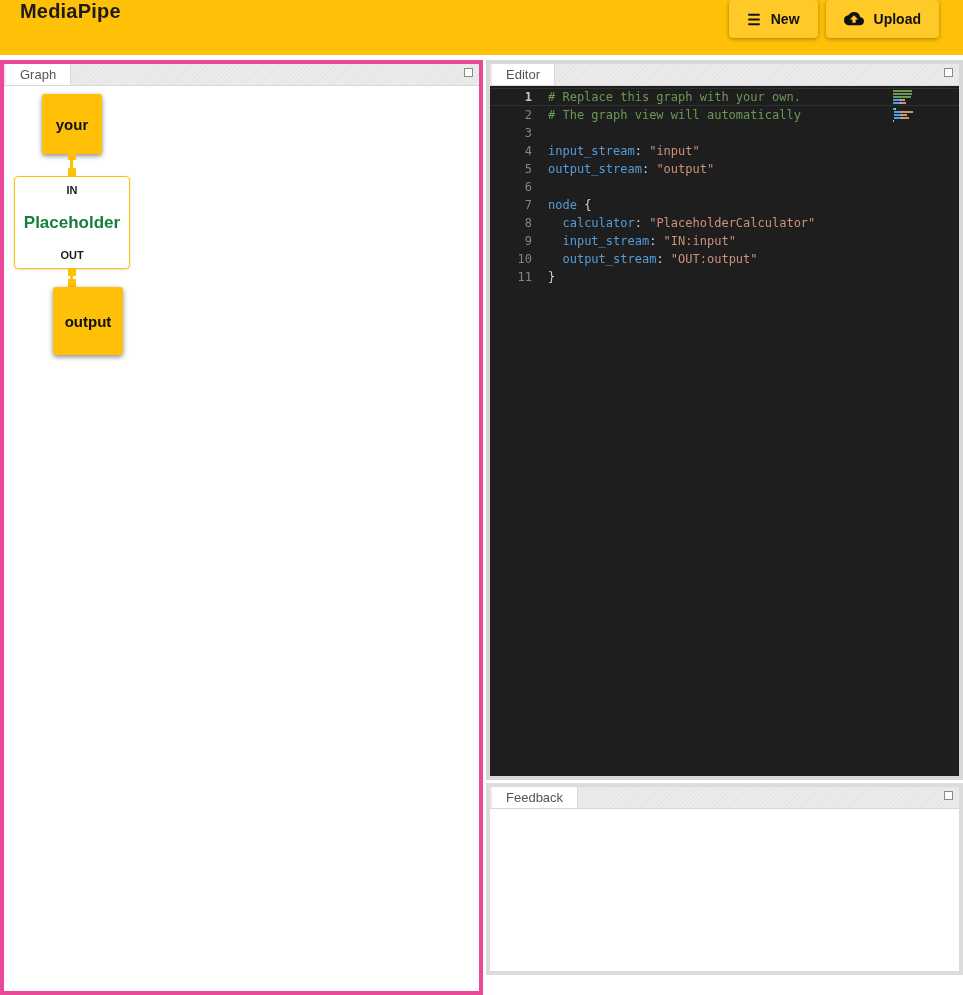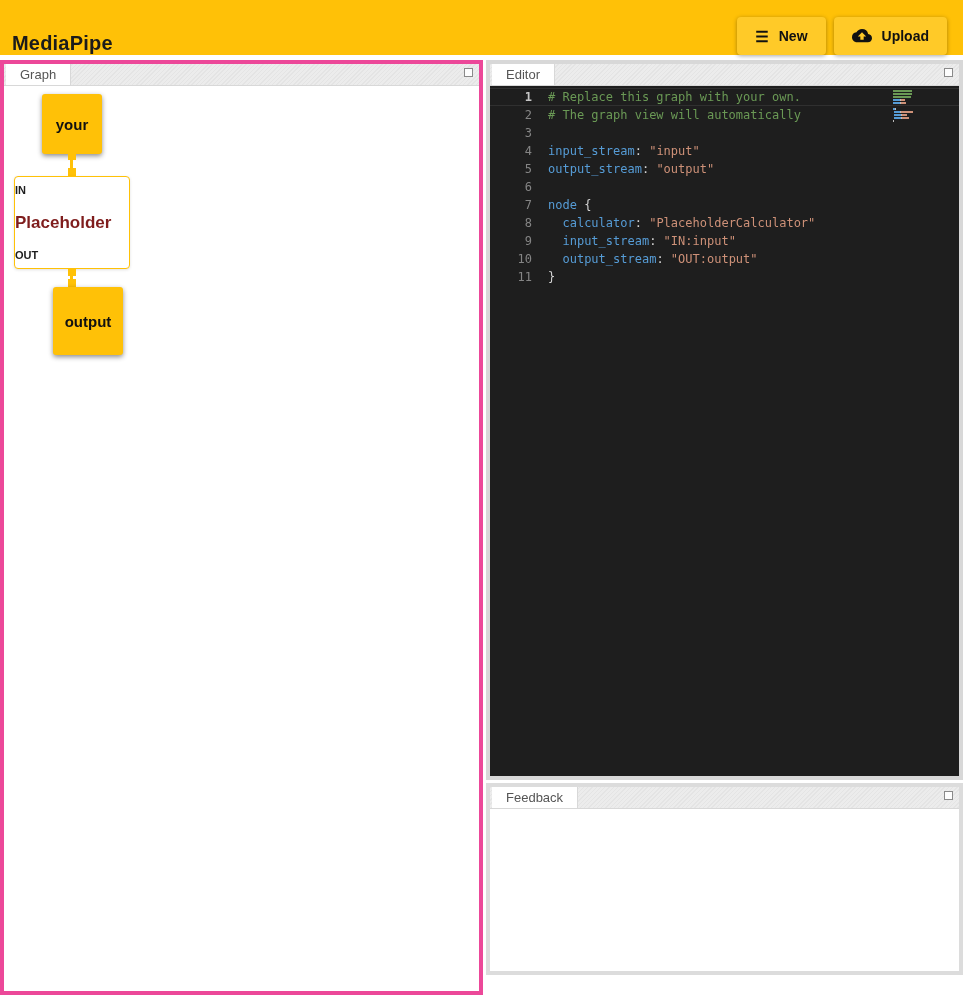--- a/index.html
+++ b/index.html
@@ -1,21 +1,21 @@
 <!DOCTYPE html>
 <html style="--header-bg: #FFC107; --button-bg: #FFCA28; --node-fill: #FFC107; --editor-bg: #1E1E1E; --comment: #6A9955; --key: #569CD6; --string: #CE9178;"><head>
 <meta charset="utf-8">
 <style>
   * { margin:0; padding:0; box-sizing:border-box; }
   html,body { width:963px; height:995px; background:#fff; overflow:hidden;
               font-family:"Liberation Sans", sans-serif; }
 
   
   .app-header { position:absolute; left:0; top:0; width:963px; height:55px;
-    background:var(--header-bg,#FFC107); display:flex; align-items:flex-end; padding:0 12px; z-index:5; }
+    background:var(--header-bg,#FFC107); display:flex; align-items:flex-start; padding:0 20px; z-index:5; }
   .app-title { font-size:20px; font-weight:bold; color:#1b1b1b; letter-spacing:.2px; }
   .header-actions { margin-left:auto; display:flex; gap:8px; padding-right:4px; }
   .hbtn { display:flex; align-items:center; gap:10px; height:38px; padding:0 18px;
     background:var(--button-bg,#FFCA28); border:none; border-radius:4px;
     font-family:inherit; font-size:14px; font-weight:600; color:#111;
     box-shadow:0 1px 4px rgba(0,0,0,.35); cursor:pointer; }
   .menu-icon { font-size:15px; line-height:1; color:#111; }
   .cloud-icon svg { display:block; }
 
   
@@ -32,24 +32,24 @@
   .panel-graph { left:0; top:60px; width:483px; height:935px; }
   .graph-canvas { position:absolute; left:0; top:22px; right:0; bottom:0; background:#fff; }
   .gnode { position:absolute; background:var(--node-fill,#FFC107); border-radius:3px;
     box-shadow:0 2px 5px rgba(0,0,0,.45); display:flex; align-items:center; justify-content:center;
     font-weight:bold; font-size:15px; color:#111; cursor:pointer; }
   .node-input  { left:38px; top:8px;   width:60px; height:60px; }
   .node-output { left:33px; top:201px; width:70px; height:68px;margin-left:16px; }
   .node-placeholder { left:10px; top:90px; width:116px; height:93px;
     background:#fff; border:1.5px solid var(--node-fill,#FFC107); border-radius:4px;
     box-shadow:0 1px 3px rgba(0,0,0,.12);
-    display:flex; flex-direction:column; align-items:flex-start; justify-content:space-between;
+    display:flex; flex-direction:column; align-items:center; justify-content:space-between;
     padding:7px 0; cursor:pointer; }
   .port-label { font-size:11px; color:#1c1c1c; }
-  .node-title { font-size:17px; color:#7f1d1d; }
+  .node-title { font-size:17px; color:#15803d; }
   .connector { position:absolute; left:64px; width:8px; }
   .connector .line { position:absolute; left:2px; top:2px; bottom:2px; width:3px;
     background:var(--node-fill,#FFC107); }
   .connector .dot { position:absolute; left:0; width:8px; height:8px;
     background:var(--node-fill,#FFC107); }
   .dot-top { top:0; } .dot-bottom { bottom:0; }
   .connector-1 { top:66px;  height:24px; }
   .connector-2 { top:182px; height:19px; }
 
   

